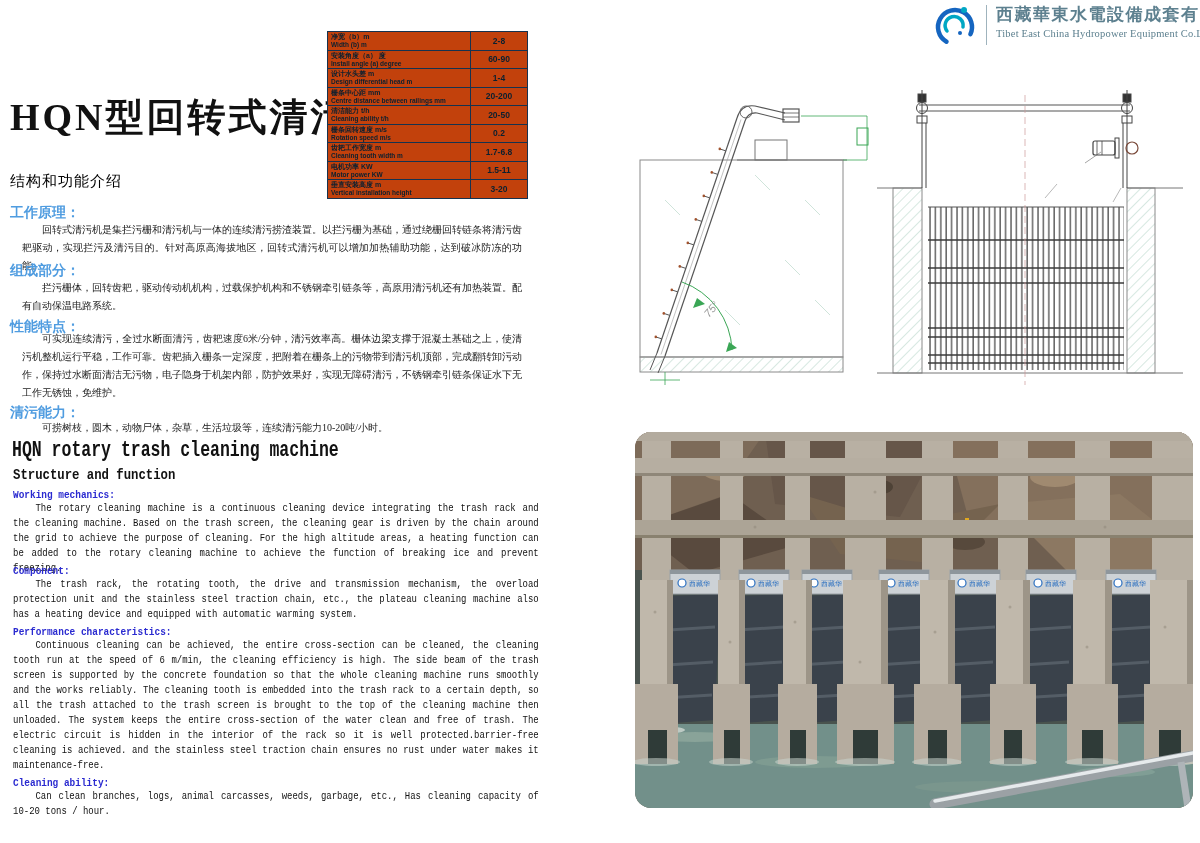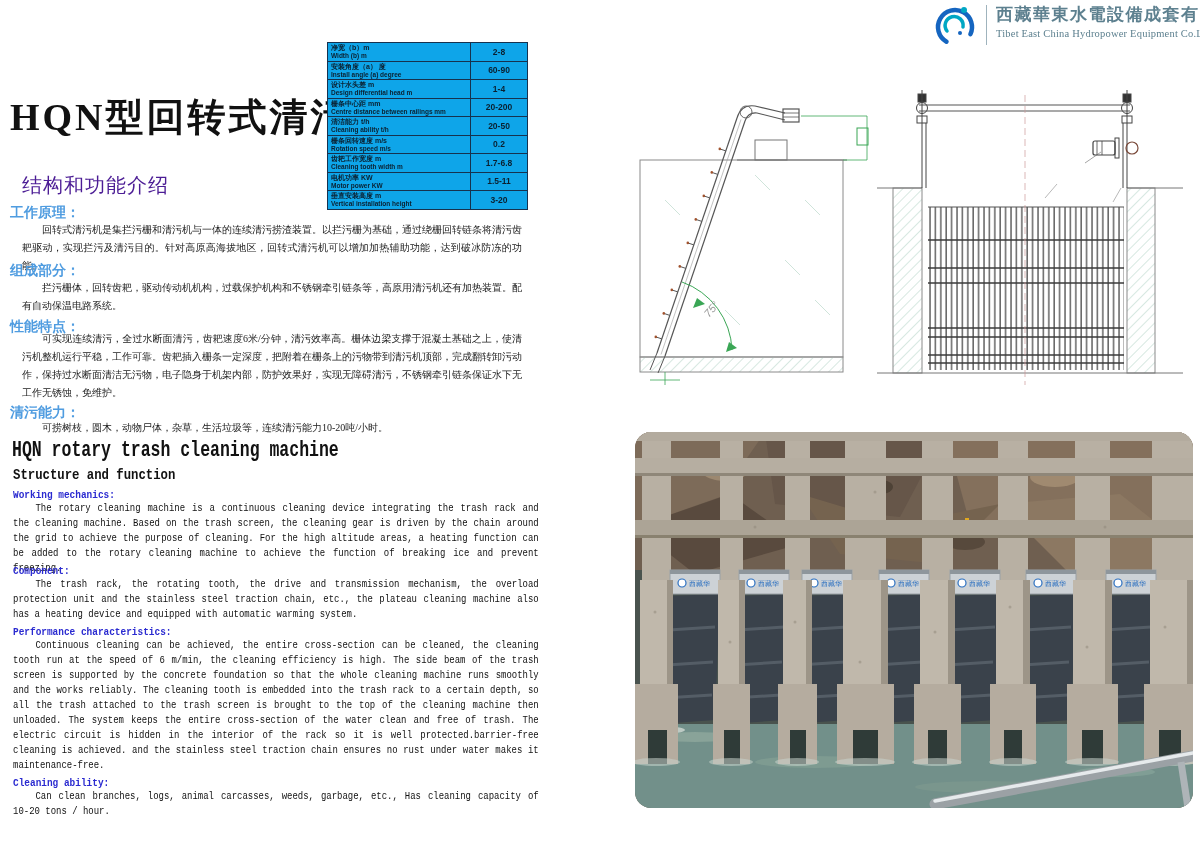--- a/index.html
+++ b/index.html
@@ -10,43 +10,43 @@
   .company{position:absolute;left:933px;top:3px;display:flex;align-items:flex-start;}
   .company .divider{width:1px;height:40px;background:#9fb3bd;margin:2px 9px 0 7px;}
   .co-zh{font-family:"Liberation Serif","DejaVu Serif",serif;font-size:17px;font-weight:bold;
          color:#5d808f;letter-spacing:1.5px;white-space:nowrap;}
   .co-en{font-family:"Liberation Serif","DejaVu Serif",serif;font-size:10.5px;color:#5d808f;
          letter-spacing:0.2px;white-space:nowrap;margin-top:2px;}
 
   
   .cn-title{position:absolute;left:10px;top:92px;font-family:"Liberation Serif","DejaVu Serif",serif;
             font-size:38px;font-weight:bold;color:#111;letter-spacing:3px;white-space:nowrap;}
-  .cn-subtitle{position:absolute;left:22px;top:172px;font-family:"Liberation Serif","DejaVu Serif",serif;
-            font-size:20px;color:#4c1d95;letter-spacing:1px;white-space:nowrap;}
+  .cn-subtitle{position:absolute;left:10px;top:172px;font-family:"Liberation Serif","DejaVu Serif",serif;
+            font-size:15px;color:#000000;letter-spacing:1px;white-space:nowrap;}
   .cn-heading{position:absolute;left:10px;font-family:"Liberation Serif","DejaVu Serif",serif;
             font-size:14px;font-weight:bold;color:#4f9ce0;white-space:nowrap;}
   .cn-body{position:absolute;left:10px;width:500px;font-family:"Liberation Serif","DejaVu Serif",serif;
             font-size:10px;line-height:18px;color:#222;text-align:justify;text-indent:2em;margin-left:12px;}
 
   
   .en-title{position:absolute;left:12px;top:438px;font-family:"Liberation Mono","DejaVu Sans Mono",monospace;
             font-size:22px;font-weight:bold;color:#111;white-space:nowrap;
             transform:scaleX(0.75);transform-origin:0 0;}
   .en-subtitle{position:absolute;left:13px;top:467px;font-family:"Liberation Mono","DejaVu Sans Mono",monospace;
             font-size:15px;font-weight:bold;color:#111;white-space:nowrap;
             transform:scaleX(0.82);transform-origin:0 0;}
   .en-heading{position:absolute;left:13px;font-family:"Liberation Mono","DejaVu Sans Mono",monospace;
             font-size:11.5px;font-weight:bold;color:#2a2ad0;white-space:nowrap;
             transform:scaleX(0.82);transform-origin:0 0;}
   .en-body{position:absolute;left:13px;width:645px;font-family:"Liberation Mono","DejaVu Sans Mono",monospace;
             font-size:11px;line-height:15px;color:#111;text-align:justify;text-indent:2.5em;
             transform:scaleX(0.815);transform-origin:0 0;}
 
   
-  .spec{position:absolute;left:327px;top:42px;border-collapse:collapse;background:#0ea5e9;}
+  .spec{position:absolute;left:327px;top:31px;border-collapse:collapse;background:#c2410c;}
   .spec td{border:1px solid #16324f;padding:1px 3px;vertical-align:middle;}
   .spec td.lab{width:136px;}
   .spec .lz{font-size:7px;font-weight:bold;line-height:8px;color:#0b2030;}
   .spec .le{font-size:6.5px;font-weight:bold;line-height:7.5px;color:#0b2030;}
   .spec td.val{width:50px;text-align:center;font-size:8.5px;font-weight:bold;color:#0b2030;}
 
   
   .drawings{position:absolute;left:605px;top:80px;width:595px;height:320px;}
   .photo{position:absolute;left:635px;top:432px;width:558px;height:376px;border-radius:16px;overflow:hidden;}
 </style>

